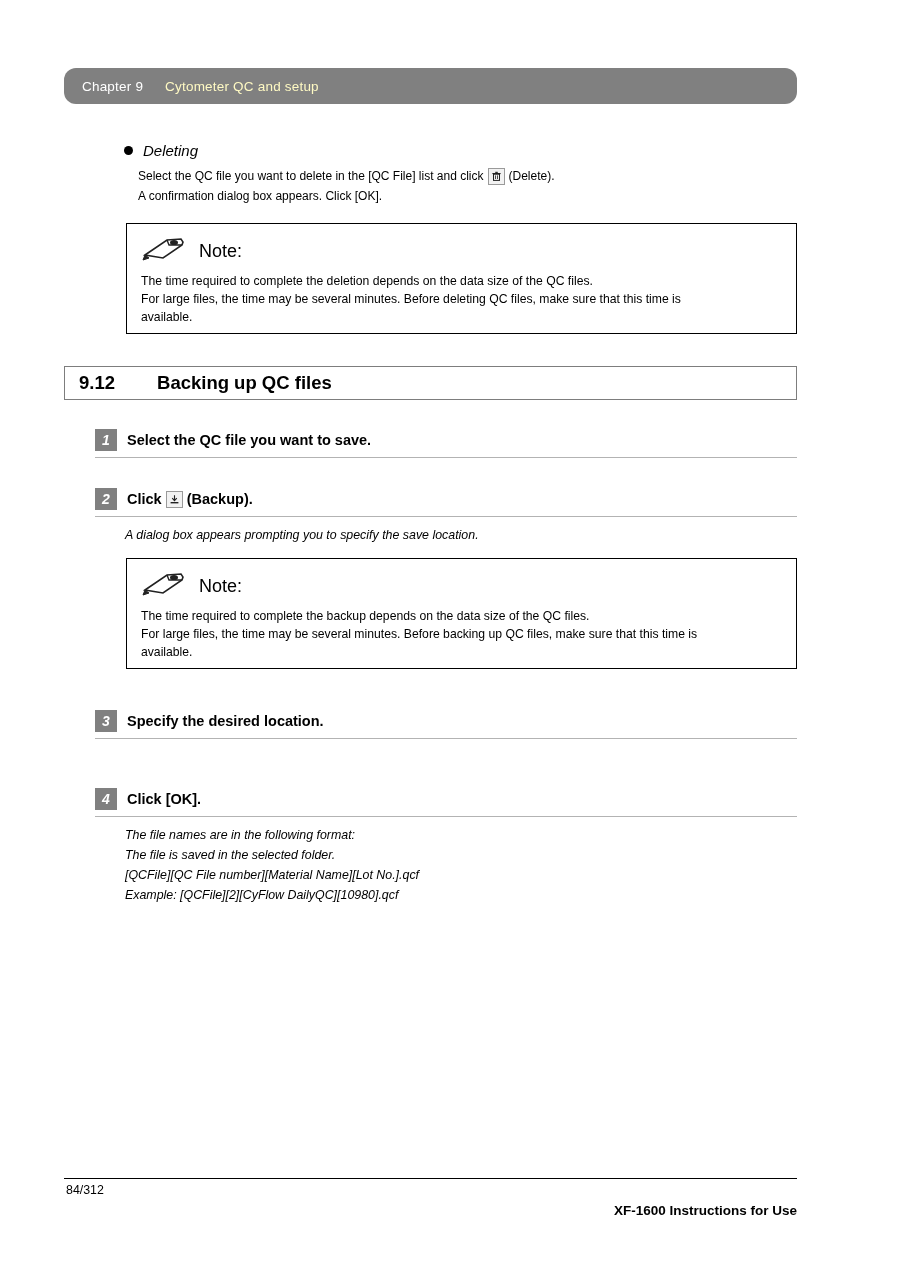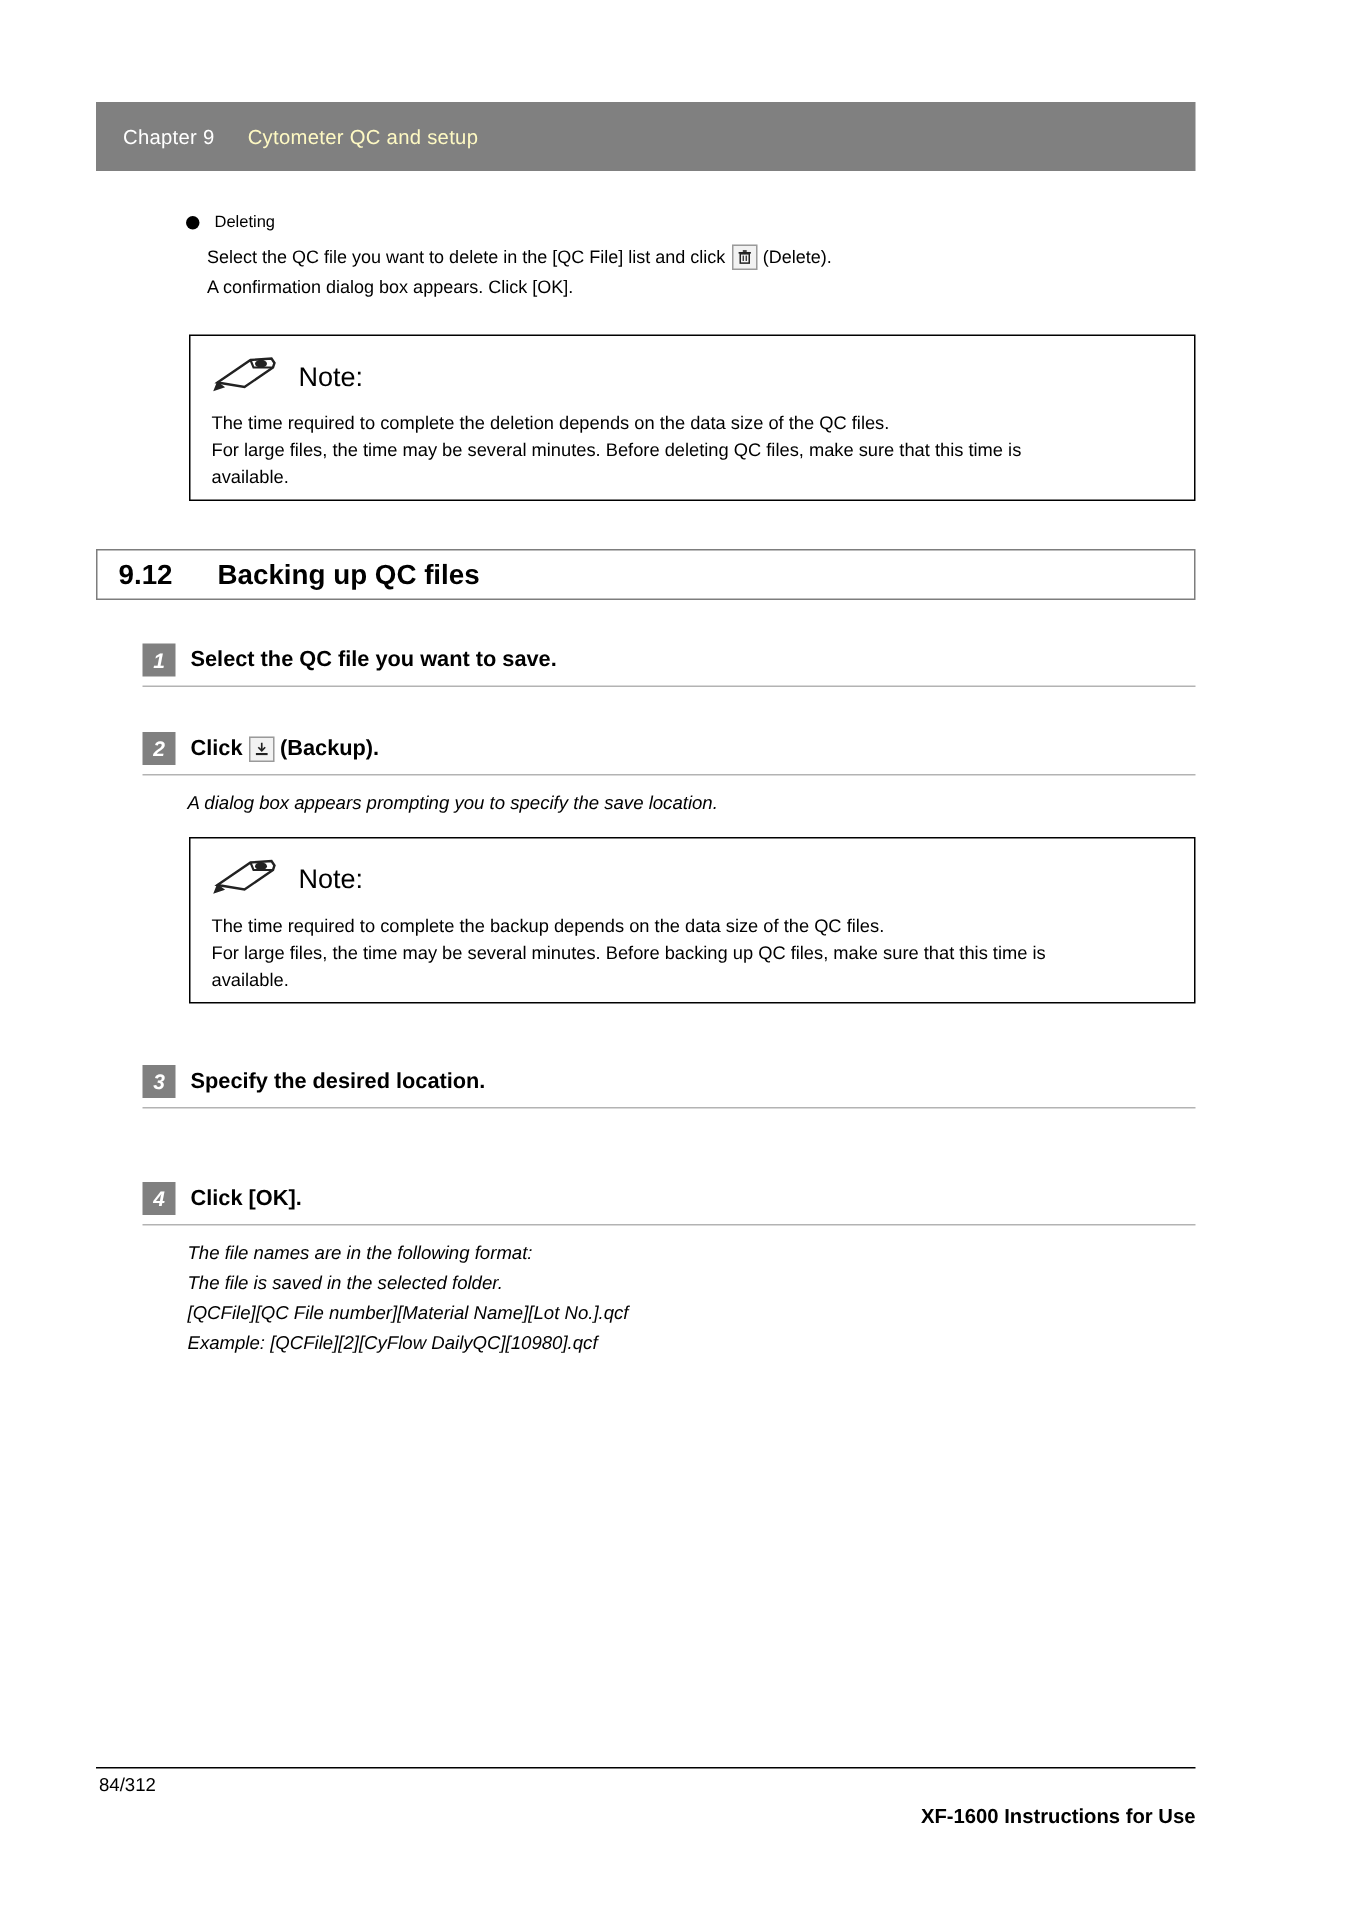--- a/index.html
+++ b/index.html
@@ -20,24 +20,25 @@
     height: 1280px;
     box-sizing: border-box;
   }
 
   
   .chapter-bar {
     position: absolute;
     left: 64px;
     top: 68px;
     width: 733px;
-    height: 46px;
+    height: 36px;
     background: #808080;
     display: flex;
     align-items: center;
+    border-radius: 12px;
   }
   .chapter-bar .chapter-no {
     color: #ffffff;
     font-size: 13.5px;
     margin-left: 18px;
     letter-spacing: 0.2px;
   }
   .chapter-bar .chapter-title {
     color: #fef9c3;
     font-size: 13.5px;
@@ -48,22 +49,23 @@
   
   .bullet-block {
     position: absolute;
     left: 124px;
     top: 142px;
     width: 680px;
   }
   .bullet-head {
     display: flex;
     align-items: center;
-    font-size: 11px;
+    font-size: 15px;
     font-weight: normal;
+    font-style: italic;
   }
   .bullet-dot {
     width: 9px;
     height: 9px;
     border-radius: 50%;
     background: #000;
     display: inline-block;
     margin-right: 10px;
   }
   .bullet-lines {
@@ -249,21 +251,21 @@
       </span>
       <span class="note-title">Note:</span>
     </div>
     <div class="note-body">
       <div>The time required to complete the deletion depends on the data size of the QC files.</div>
       <div>For large files, the time may be several minutes. Before deleting QC files, make sure that this time is</div>
       <div>available.</div>
     </div>
   </div>
 
-  <div class="section-bar" style="top:366px;">
+  <div class="section-bar" style="top:366px;gap:12px;">
     <span class="section-num">9.12</span>
     <span class="section-name">Backing up QC files</span>
   </div>
 
   <div class="step" style="top:429px;">
     <div class="step-header">
       <span class="step-num">1</span>
       <span class="step-title">Select the QC file you want to save.</span>
     </div>
   </div>

